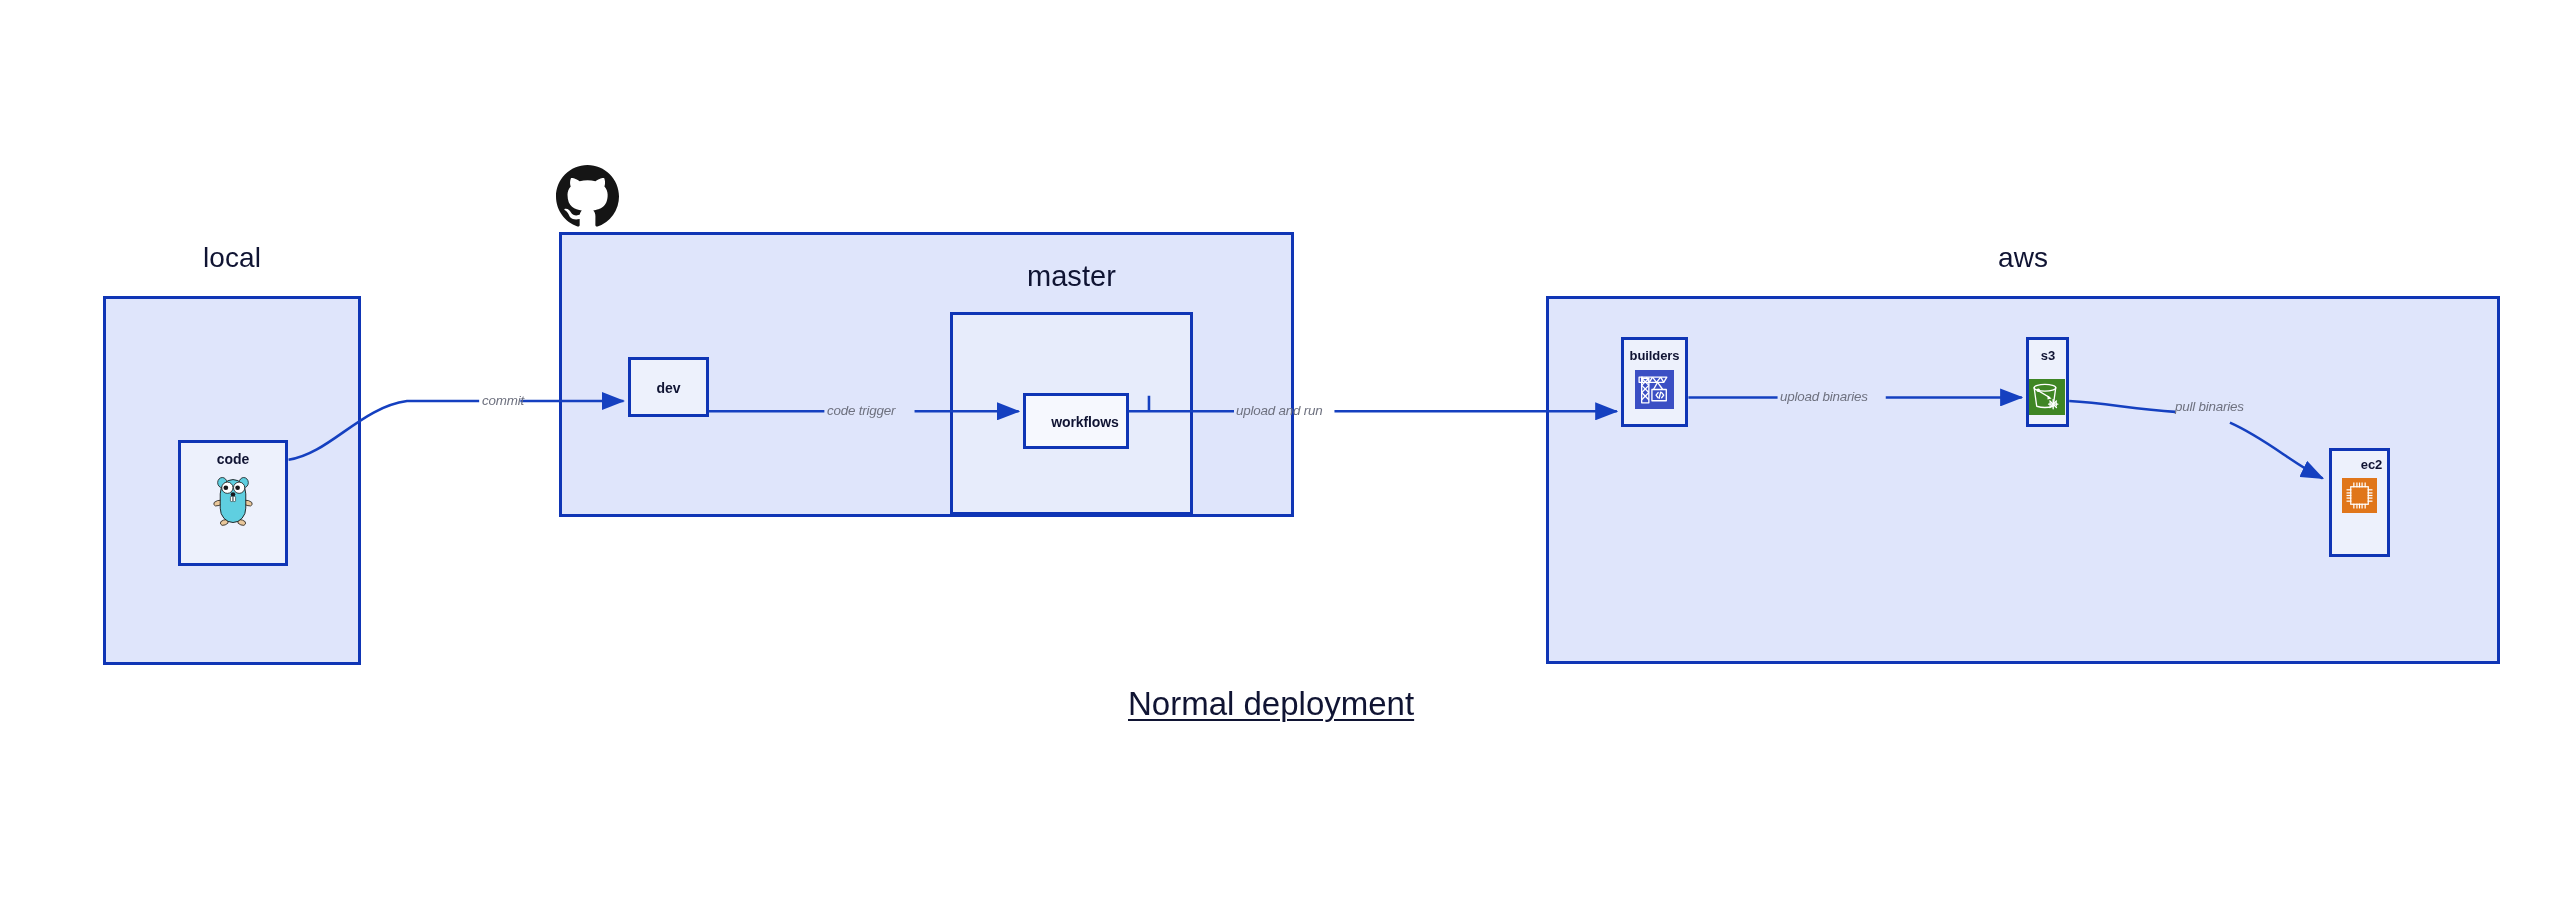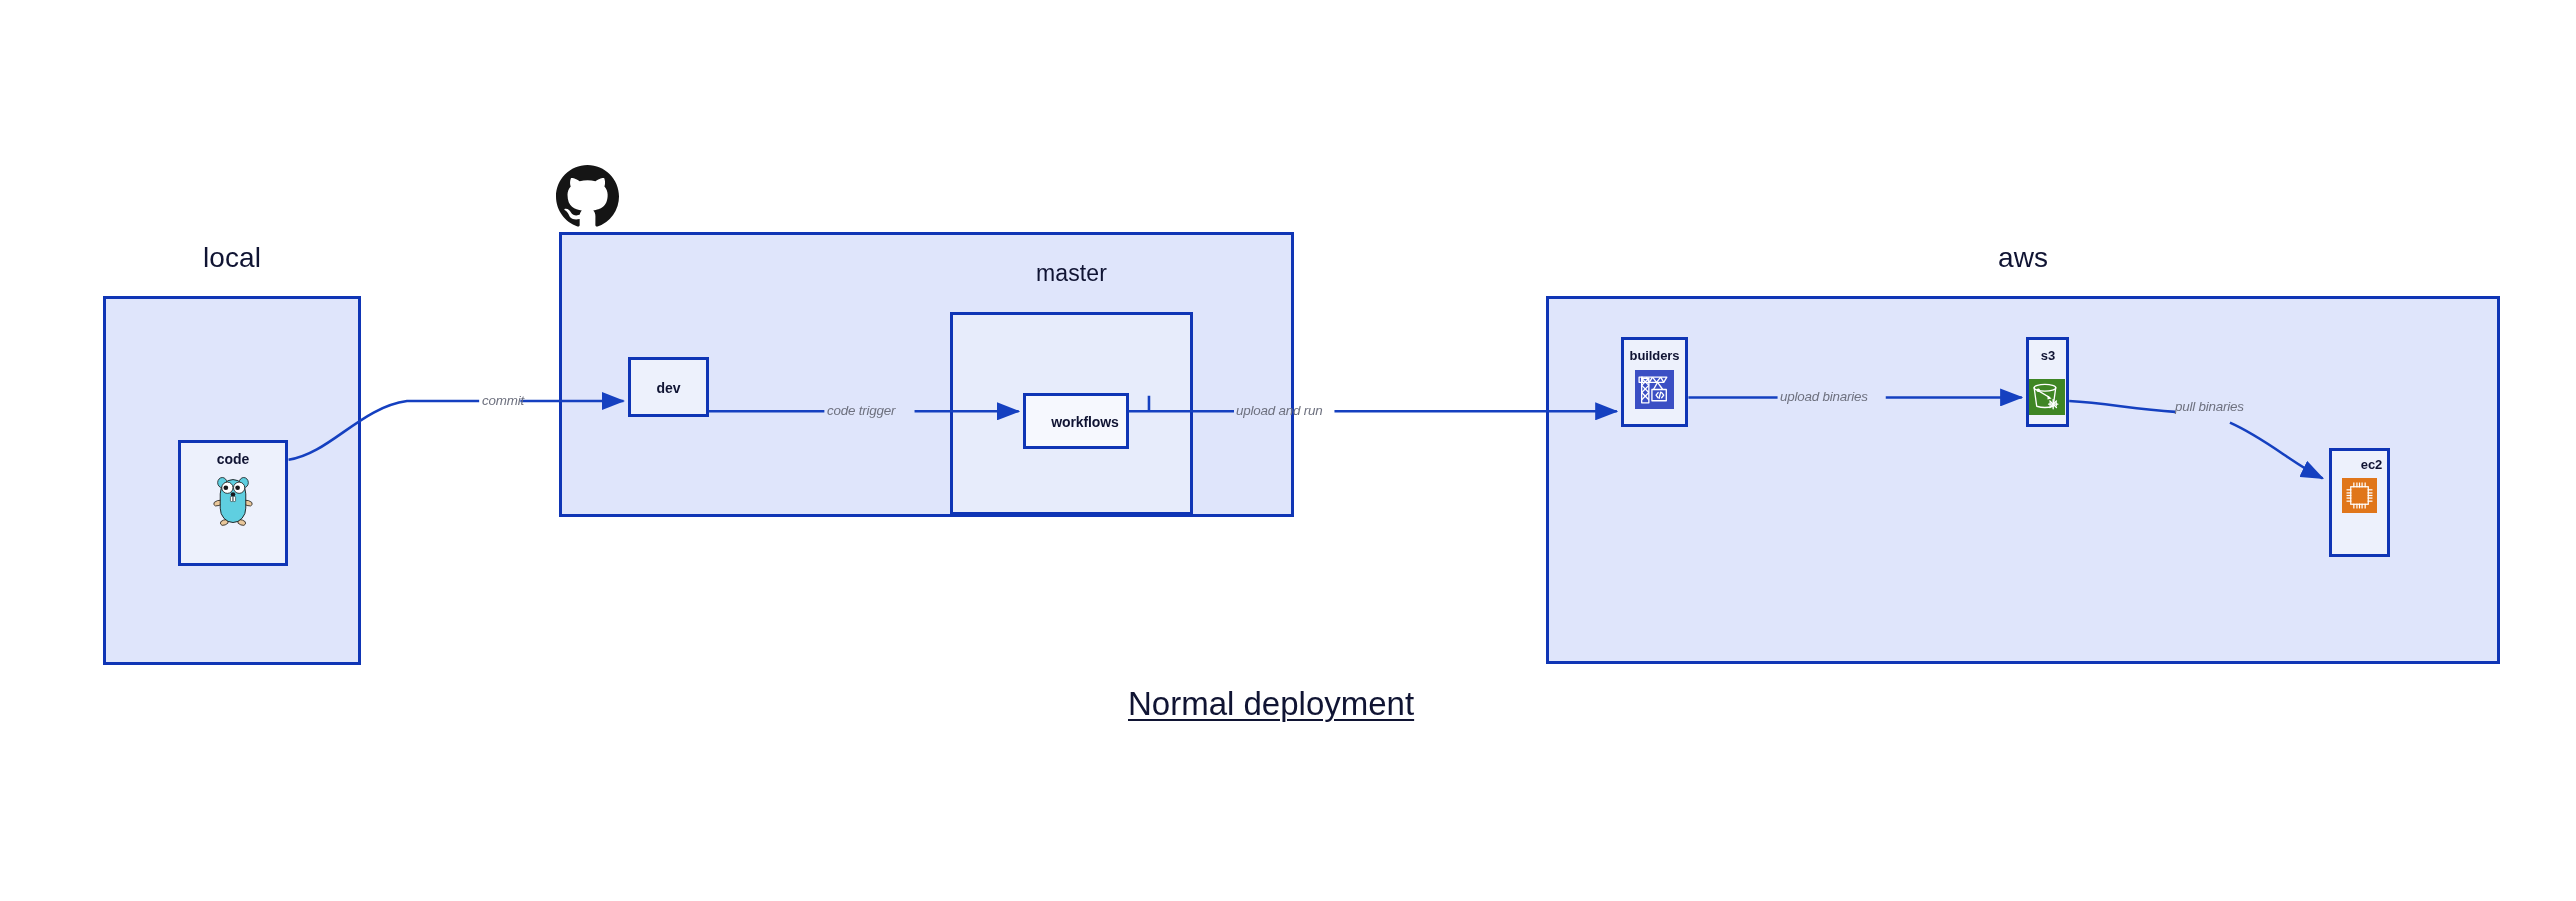--- a/index.html
+++ b/index.html
@@ -125,21 +125,21 @@
         1.08.58 1.23.82.72 1.21 1.87.87 2.33.66.07-.52.28-.87.51-1.07-1.78-.2-3.64-.89-3.64-3.95
         0-.87.31-1.59.82-2.15-.08-.2-.36-1.02.08-2.12 0 0 .67-.21 2.2.82.64-.18 1.32-.27 2-.27.68 0
         1.36.09 2 .27 1.53-1.04 2.2-.82 2.2-.82.44 1.1.16 1.92.08 2.12.51.56.82 1.27.82 2.15 0 3.07-1.87
         3.75-3.65 3.95.29.25.54.73.54 1.48 0 1.07-.01 1.93-.01 2.2 0 .21.15.46.55.38A8.01 8.01 0 0 0 16 8c0-4.42-3.58-8-8-8z"></path>
     </svg>
   </div>
 
   <div class="group-title" style="left:1037px; top:242px; width:258px;">github</div>
   <div class="group-box" style="left:559px; top:232px; width:735px; height:285px;"></div>
 
-  <div class="group-title" style="left:950px; top:260px; width:243px; font-size:23px;">master</div>
+  <div class="group-title" style="left:950px; top:260px; width:243px; font-size:29px;">master</div>
   <div class="subgroup-box" style="left:950px; top:312px; width:243px; height:203px;"></div>
 
   <div class="node-box" style="left:628px; top:357px; width:81px; height:60px;"></div>
   <div class="node-label" style="left:628px; top:380px; width:81px;">dev</div>
 
   <div class="node-box" style="left:1023px; top:393px; width:106px; height:56px; background:#f6f8fe;"></div>
   <div class="node-label" style="left:1023px; top:414px; width:124px;">workflows</div>
 
   <div class="group-title" style="left:1546px; top:242px; width:954px;">aws</div>
   <div class="group-box" style="left:1546px; top:296px; width:954px; height:368px;"></div>

